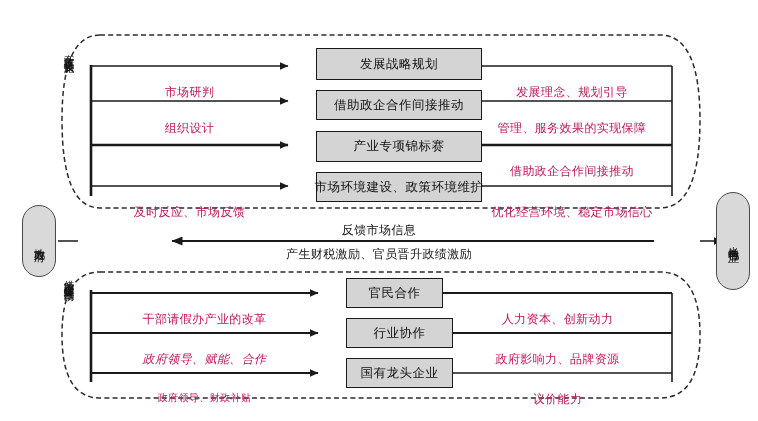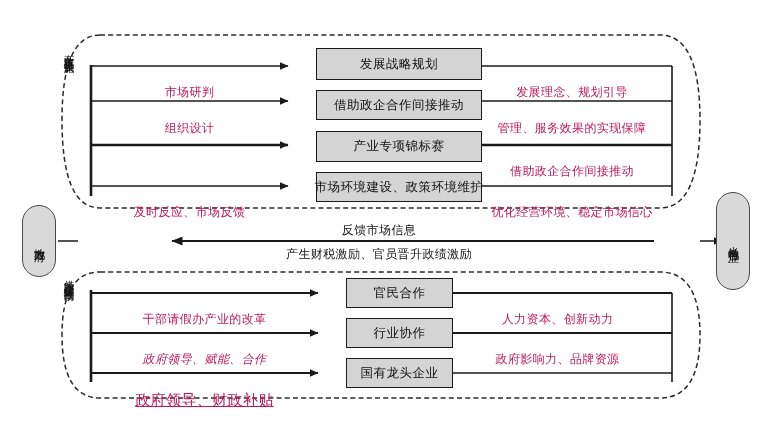--- a/index.html
+++ b/index.html
@@ -176,23 +176,24 @@
   <div class="elabel" style="left:472px; top:126px; width:200px; font-size:12px;">借助政企合作间接推动</div>
 
   <div class="elabel" style="left:91px; top:167px; width:197px; font-size:12px;">及时反应、市场反馈</div>
   <div class="pbox" style="left:300px; top:172px; width:166px; height:30px; font-size:12.5px;">市场环境建设、政策环境维护</div>
   <div class="elabel" style="left:472px; top:167px; width:200px; font-size:12px;">优化经营环境、稳定市场信心</div>
 
   <div class="fbtext" style="top:222px; font-size:12px;">反馈市场信息</div>
   <div class="fbtext" style="top:246px; font-size:12px;">产生财税激励、官员晋升政绩激励</div>
 
   <div class="elabel" style="left:91px; top:274px; width:227px; font-size:12px;">干部请假办产业的改革</div>
-  <div class="pbox" style="left:330px; top:278px; width:107px; height:30px; font-size:12.5px;">官民合作</div>
+  <div class="pbox" style="left:330px; top:278px; width:97px; height:30px; font-size:12.5px;">官民合作</div>
   <div class="elabel" style="left:443px; top:274px; width:229px; font-size:12px;">人力资本、创新动力</div>
 
   <div class="elabel" style="left:91px; top:314px; width:227px; font-size:12px;font-style:italic;">政府领导、赋能、合作</div>
   <div class="pbox" style="left:330px; top:318px; width:107px; height:30px; font-size:12.5px;">行业协作</div>
   <div class="elabel" style="left:443px; top:314px; width:229px; font-size:12px;">政府影响力、品牌资源</div>
 
-  <div class="elabel" style="left:91px; top:354px; width:227px; font-size:15px;text-decoration:underline;">政府领导、财政补贴</div>
+  <div class="elabel" style="left:91px; top:354px; width:227px; font-size:10px;">政府领导、财政补贴</div>
   <div class="pbox" style="left:330px; top:358px; width:107px; height:30px; font-size:12.5px;">国有龙头企业</div>
+  <div class="elabel" style="left:443px; top:354px; width:229px; font-size:12px;">议价能力</div>
 
 </div>
 
 </body></html>

